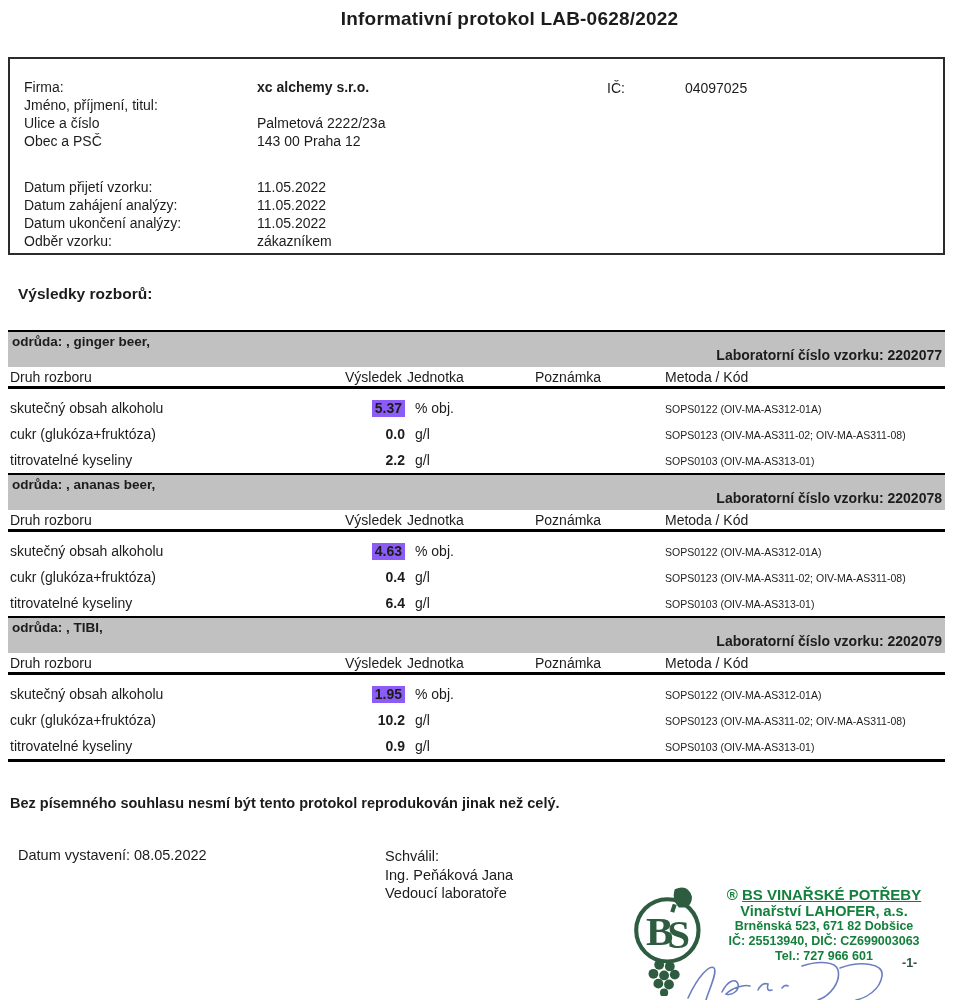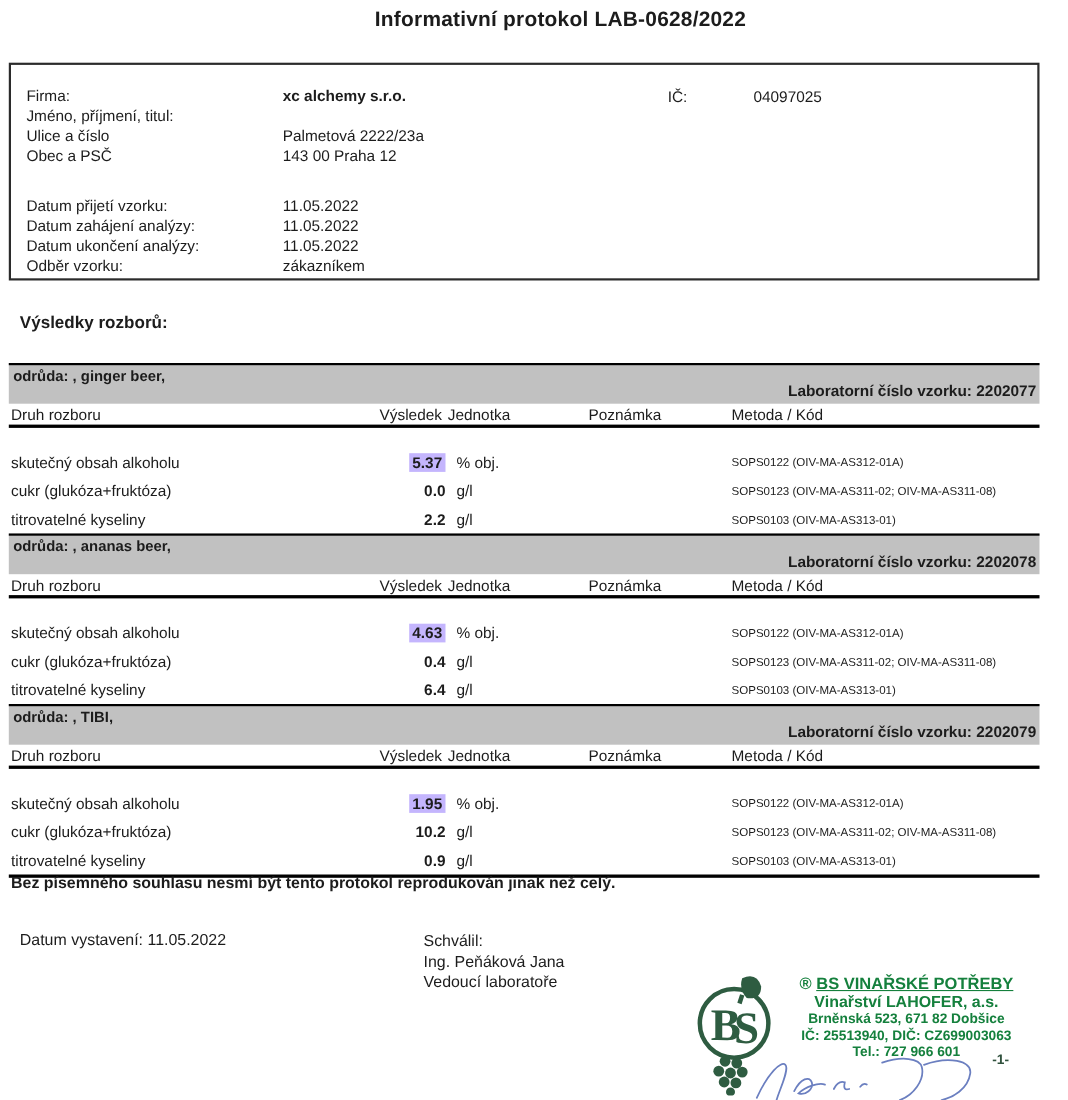--- a/index.html
+++ b/index.html
@@ -31,26 +31,26 @@
   .band{background:#c1c1c1;border-top:2px solid #000;height:35px;position:relative;}
   .band .variety{position:absolute;left:4px;top:2px;font-weight:bold;font-size:13.5px;}
   .band .labnum{position:absolute;right:3px;bottom:4px;font-weight:bold;font-size:14px;}
   .head{position:relative;height:19px;border-bottom:3px solid #000;font-size:14px;}
   .head span{position:absolute;top:2px;}
   .h-analysis{left:2px;}
   .h-result{left:337px;}
   .h-unit{left:399px;}
   .h-note{left:527px;}
   .h-method{left:657px;}
-  .tbody{padding-top:18px;height:78px;}
+  .tbody{padding-top:6px;height:78px;}
   .row{position:relative;height:26px;}
   .c-analysis{position:absolute;left:2px;top:5px;font-size:14px;}
   .c-result{position:absolute;left:330px;top:5px;width:67px;text-align:right;
             font-weight:bold;font-size:14px;}
-  .c-result.hl span{background:#c4b5fd;padding:0 3px 1px 3px;}
+  .c-result.hl span{background:#8b5cf6;padding:0 3px 1px 3px;}
   .c-unit{position:absolute;left:407px;top:5px;font-size:14px;text-align:right;}
   .c-method{position:absolute;left:657px;top:8px;font-size:10.5px;}
 
   
   .copy-note{position:absolute;left:10px;top:795px;font-size:14.5px;font-weight:bold;}
   .issue-date{position:absolute;left:18px;top:847px;font-size:14.5px;}
   .approval{position:absolute;left:385px;top:847px;font-size:14.5px;line-height:18.5px;}
 
   
   .stamp-text{position:absolute;left:700px;top:886px;width:248px;text-align:center;
@@ -213,21 +213,21 @@
           <span class="c-unit">g/l</span>
           <span class="c-method">SOPS0103 (OIV-MA-AS313-01)</span>
         </div>
       </div>
     </div>
 
   </div>
 
   <div class="copy-note">Bez písemného souhlasu nesmí být tento protokol reprodukován jinak než celý.</div>
 
-  <div class="issue-date">Datum vystavení: 11.05.2022</div>
+  <div class="issue-date">Datum vystavení: 08.05.2022</div>
 
   <div class="approval">
     <div>Schválil:</div>
     <div>Ing. Peňáková Jana</div>
     <div>Vedoucí laboratoře</div>
   </div>
 
   <svg class="logo" viewBox="0 0 100 134">
     <g fill="none" stroke="#2e5c41">
       <circle cx="48" cy="54" r="38" stroke-width="5"></circle>

